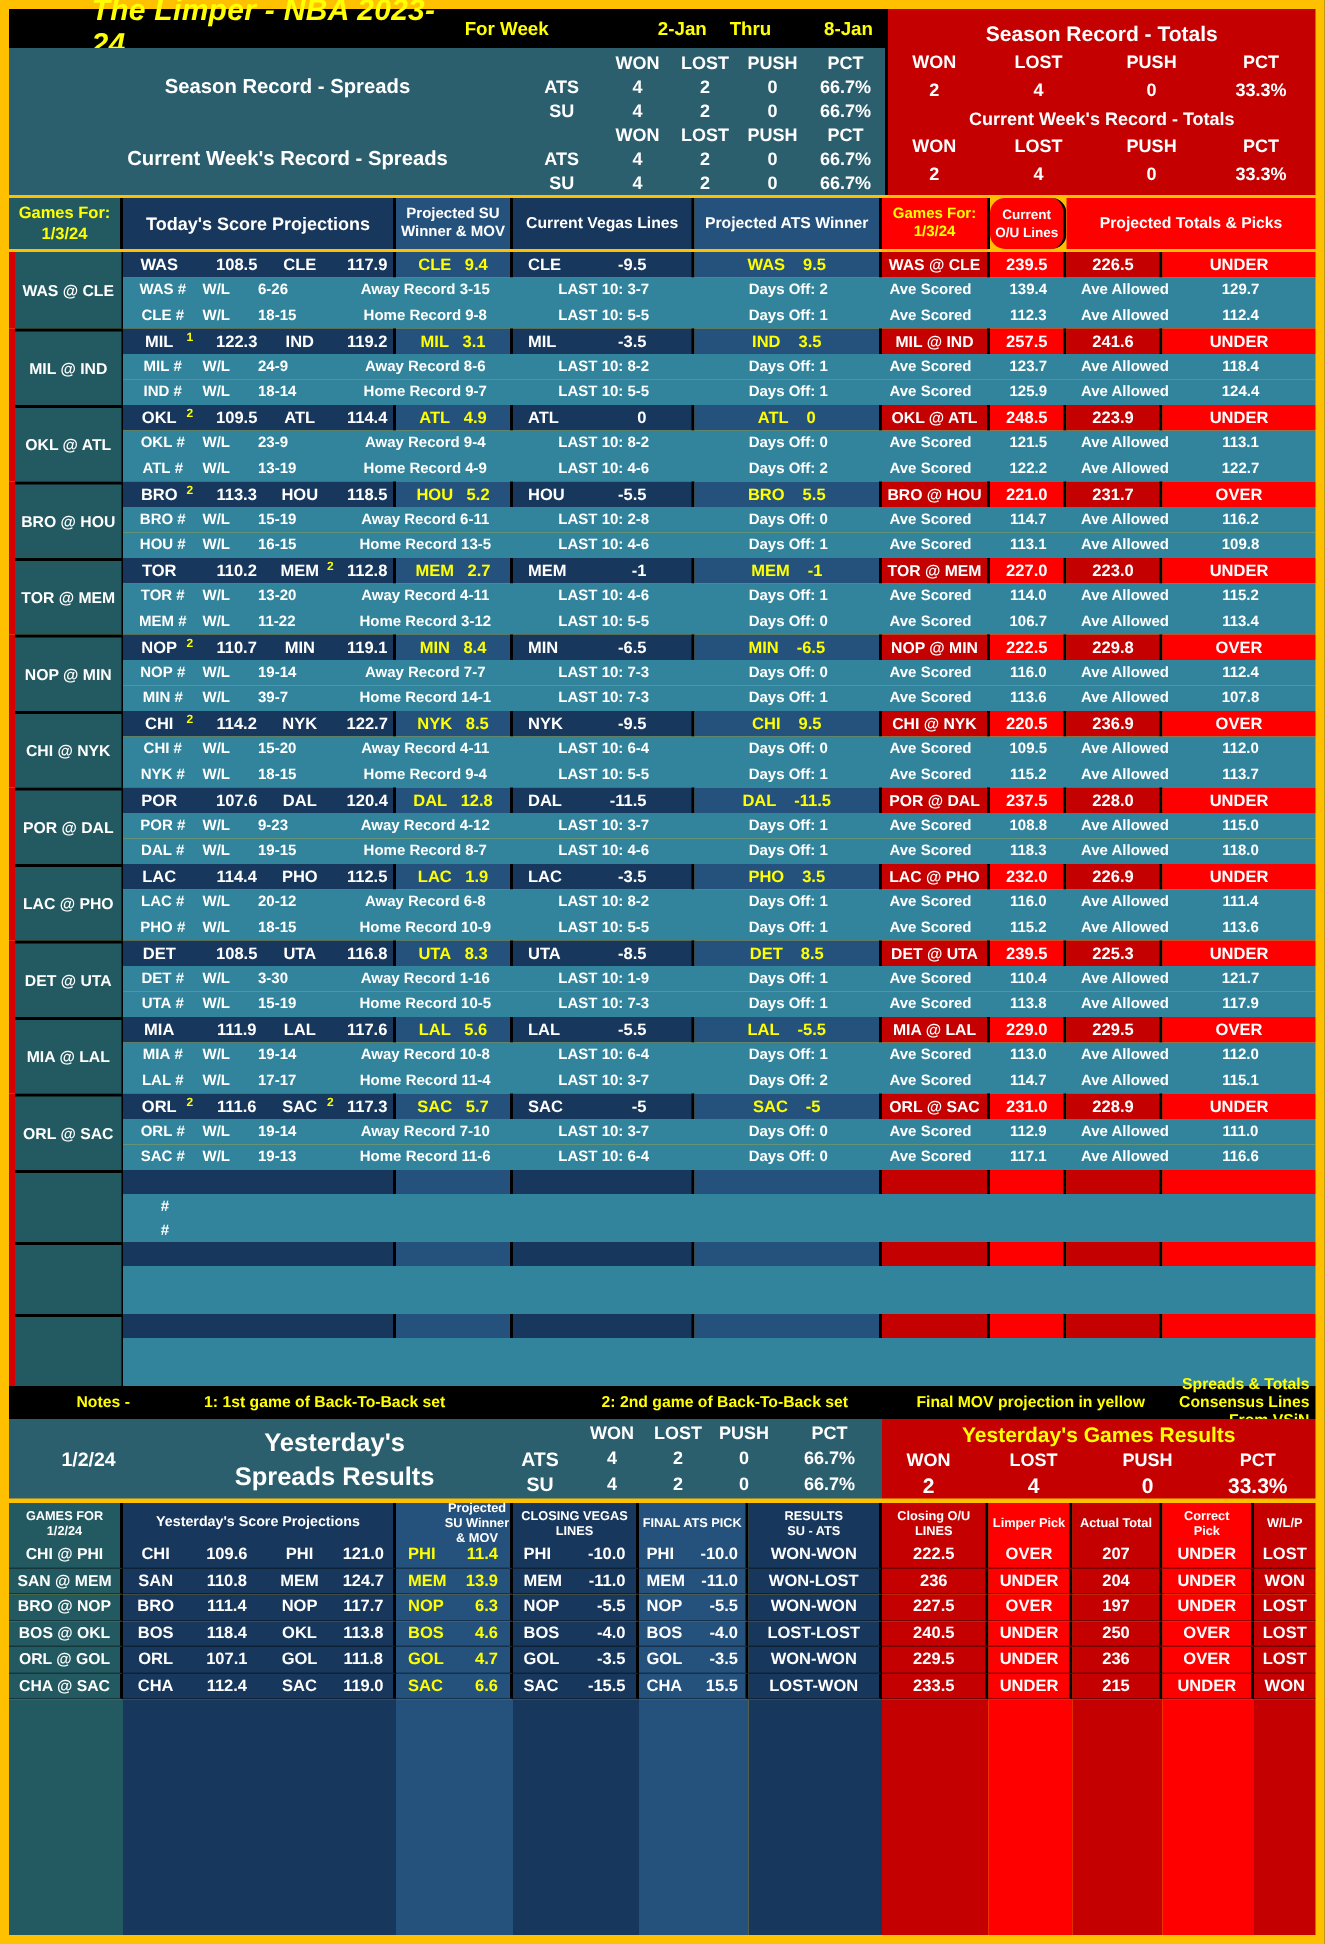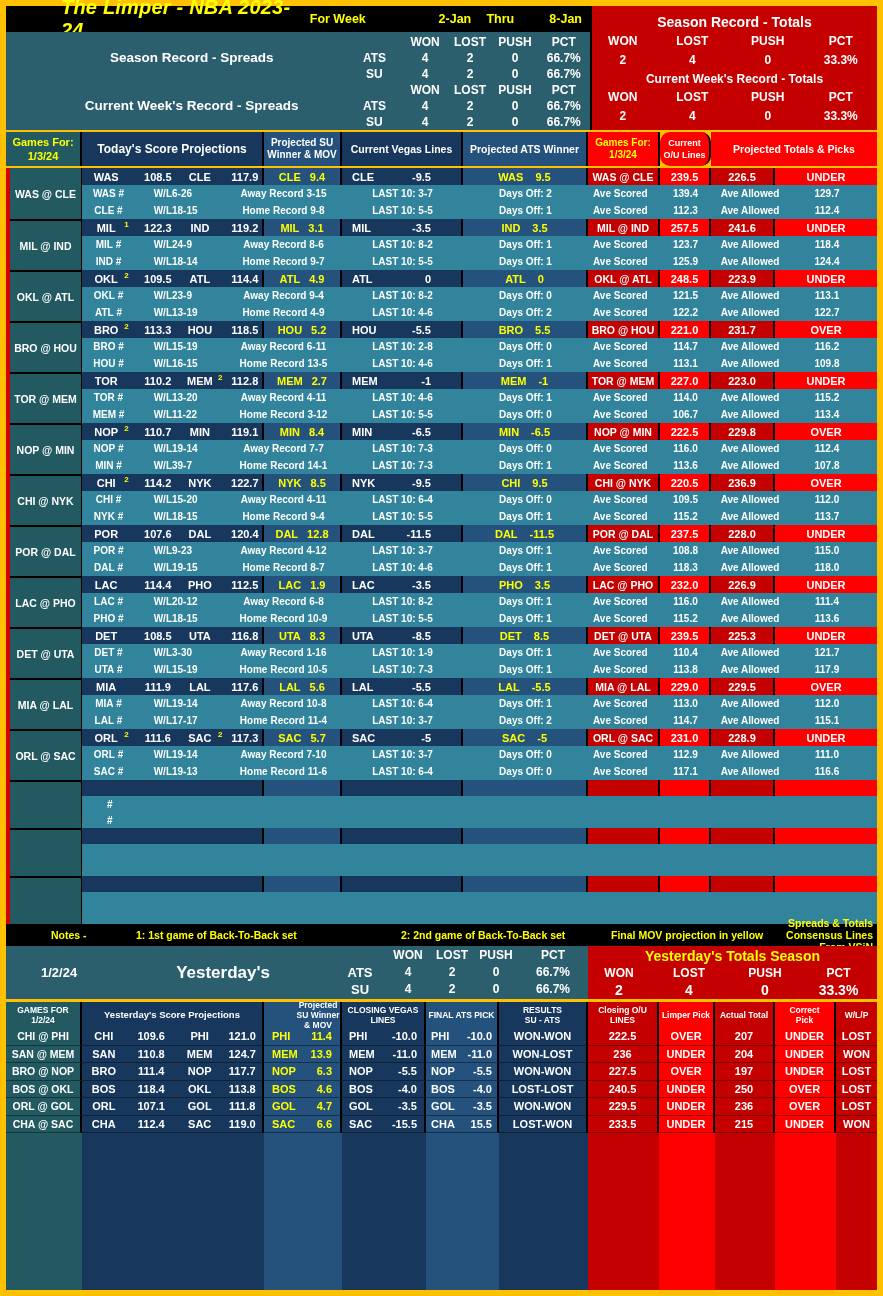--- a/index.html
+++ b/index.html
@@ -65,21 +65,21 @@
   .c-su{ width:78px; background:var(--blue,#24527D); justify-content:center; gap:9px; color:var(--yellow,#FFFF00); }
   .c-vg{ width:121px; background:var(--navy,#17375D); justify-content:space-between; padding:0 30px 0 10px; }
   .c-ats{ width:125px; background:var(--blue,#24527D); justify-content:center; gap:12px; color:var(--yellow,#FFFF00); }
   .c-rlab{ width:72px; background:var(--reddark,#C40000); justify-content:center; font-size:10.5px; }
   .c-ou{ width:51px; background:var(--redbright,#FE0000); justify-content:center; }
   .c-tot{ width:64px; background:var(--reddark,#C40000); justify-content:center; }
   .c-pick{ width:102px; background:var(--redbright,#FE0000); justify-content:center; }
   .grow.sub{ background:var(--aqua,#31849B); font-size:10px; align-items:center; }
   .grow.sub span{ display:inline-block; }
   .s1{ width:53px; text-align:center; }
-  .s2{ width:37px; text-align:right; }
+  .s2{ width:37px; text-align:left; }
   .s3{ width:53px; text-align:left; }
   .s4{ width:117px; text-align:center; }
   .s5{ width:121px; text-align:center; }
   .s6{ width:125px; text-align:center; }
   .s7{ width:72px; text-align:left; padding-left:5px; }
   .s8{ width:51px; text-align:center; }
   .s9{ width:78px; text-align:center; }
   .s10{ width:88px; text-align:center; padding-right:12px; }
   
   #notes{ height:22px; background:#000; color:var(--yellow,#FFFF00); font-size:10.5px; display:flex; align-items:center; }
@@ -1127,20 +1127,21 @@
     <span class="n2">2: 2nd game of Back-To-Back set</span>
     <span class="n3">Final MOV projection in yellow</span>
     <span class="n4">Spreads &amp; Totals Consensus Lines From VSiN</span>
   </div>
 
   <div id="yband">
     <div id="yband-left">
       <span class="date">1/2/24</span>
       <span class="btitle">
         <div>Yesterday's</div>
+          <div>Spreads Results</div>
       </span>
       <div class="ymini">
         <div class="rrow">
           <span class="tl"></span>
           <span class="n">WON</span>
           <span class="n">LOST</span>
           <span class="n">PUSH</span>
           <span class="pc">PCT</span>
         </div>
         <div class="rrow">
@@ -1153,21 +1154,21 @@
         <div class="rrow">
           <span class="tl">SU</span>
           <span class="n">4</span>
           <span class="n">2</span>
           <span class="n">0</span>
           <span class="pc">66.7%</span>
         </div>
       </div>
     </div>
     <div id="yband-right">
-      <div class="t">Yesterday's Totals Season</div>
+      <div class="t">Yesterday's Games Results</div>
       <div class="trow">
         <span class="c1">WON</span>
         <span class="c2">LOST</span>
         <span class="c3">PUSH</span>
         <span class="c4">PCT</span>
       </div>
       <div class="trow" style="font-size:14px;">
         <span class="c1">2</span>
         <span class="c2">4</span>
         <span class="c3">0</span>

